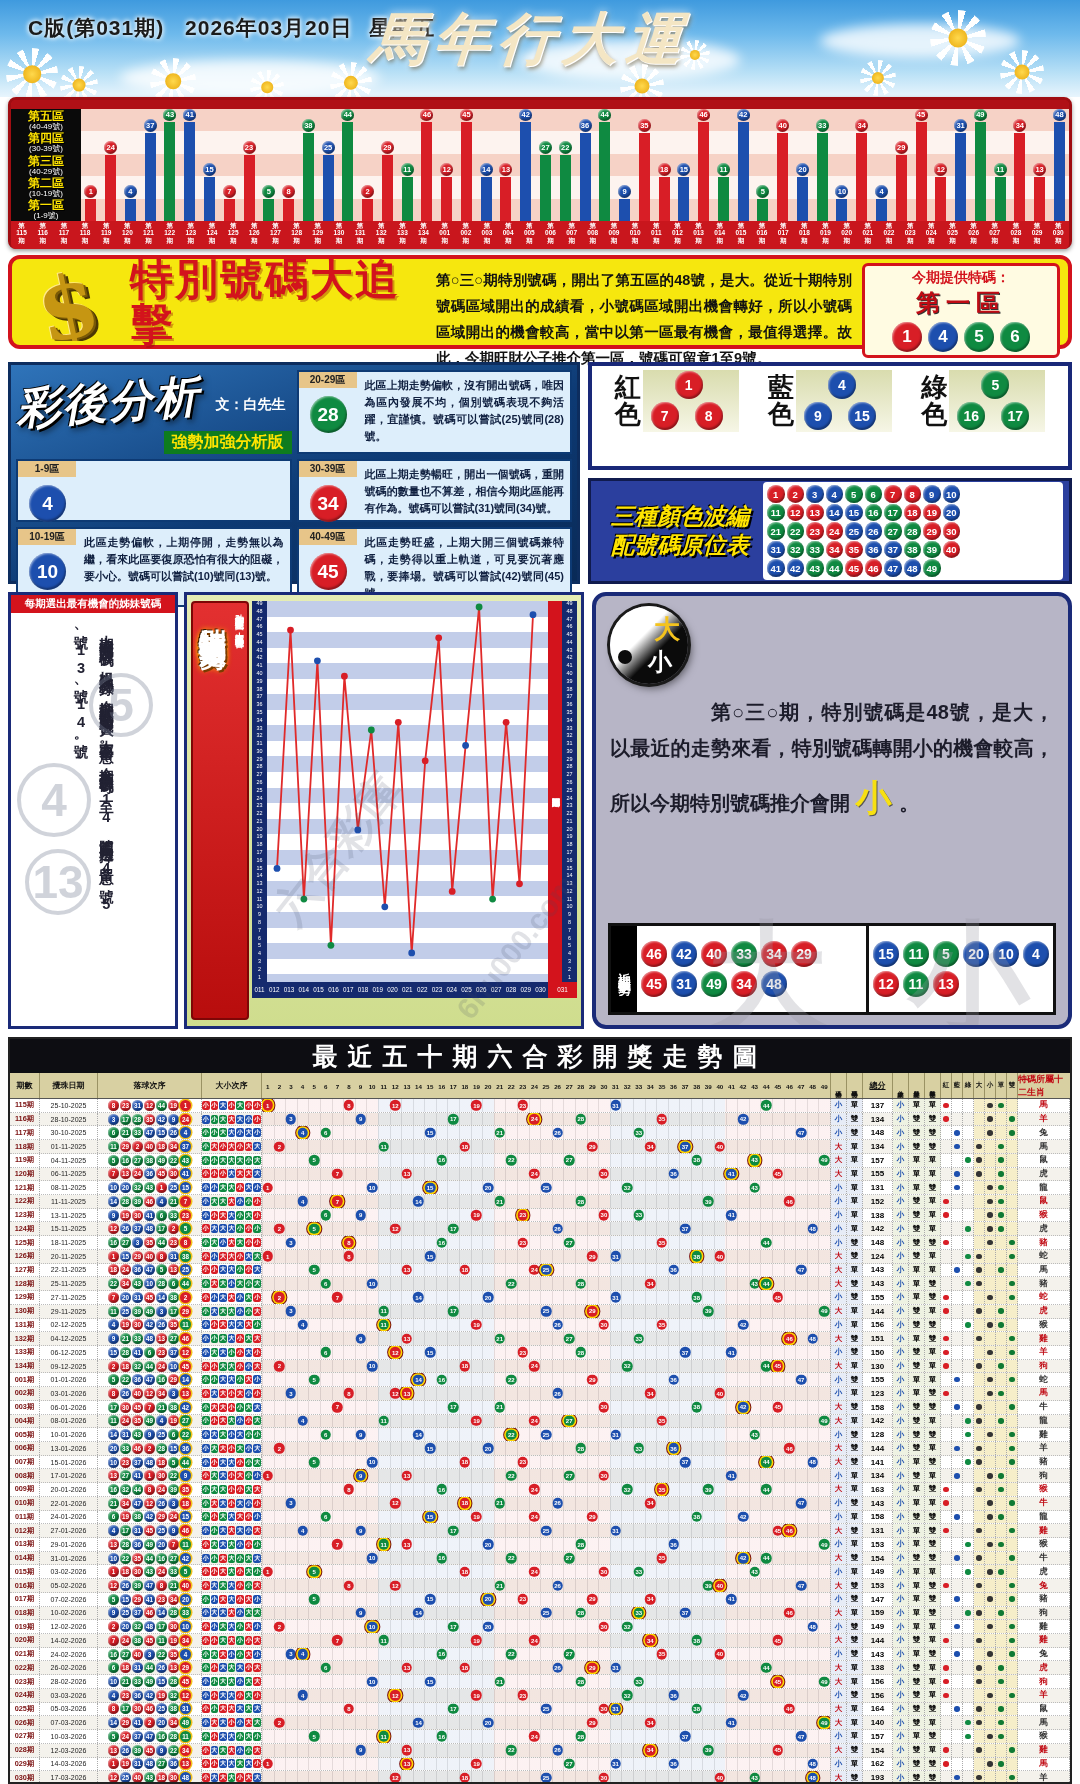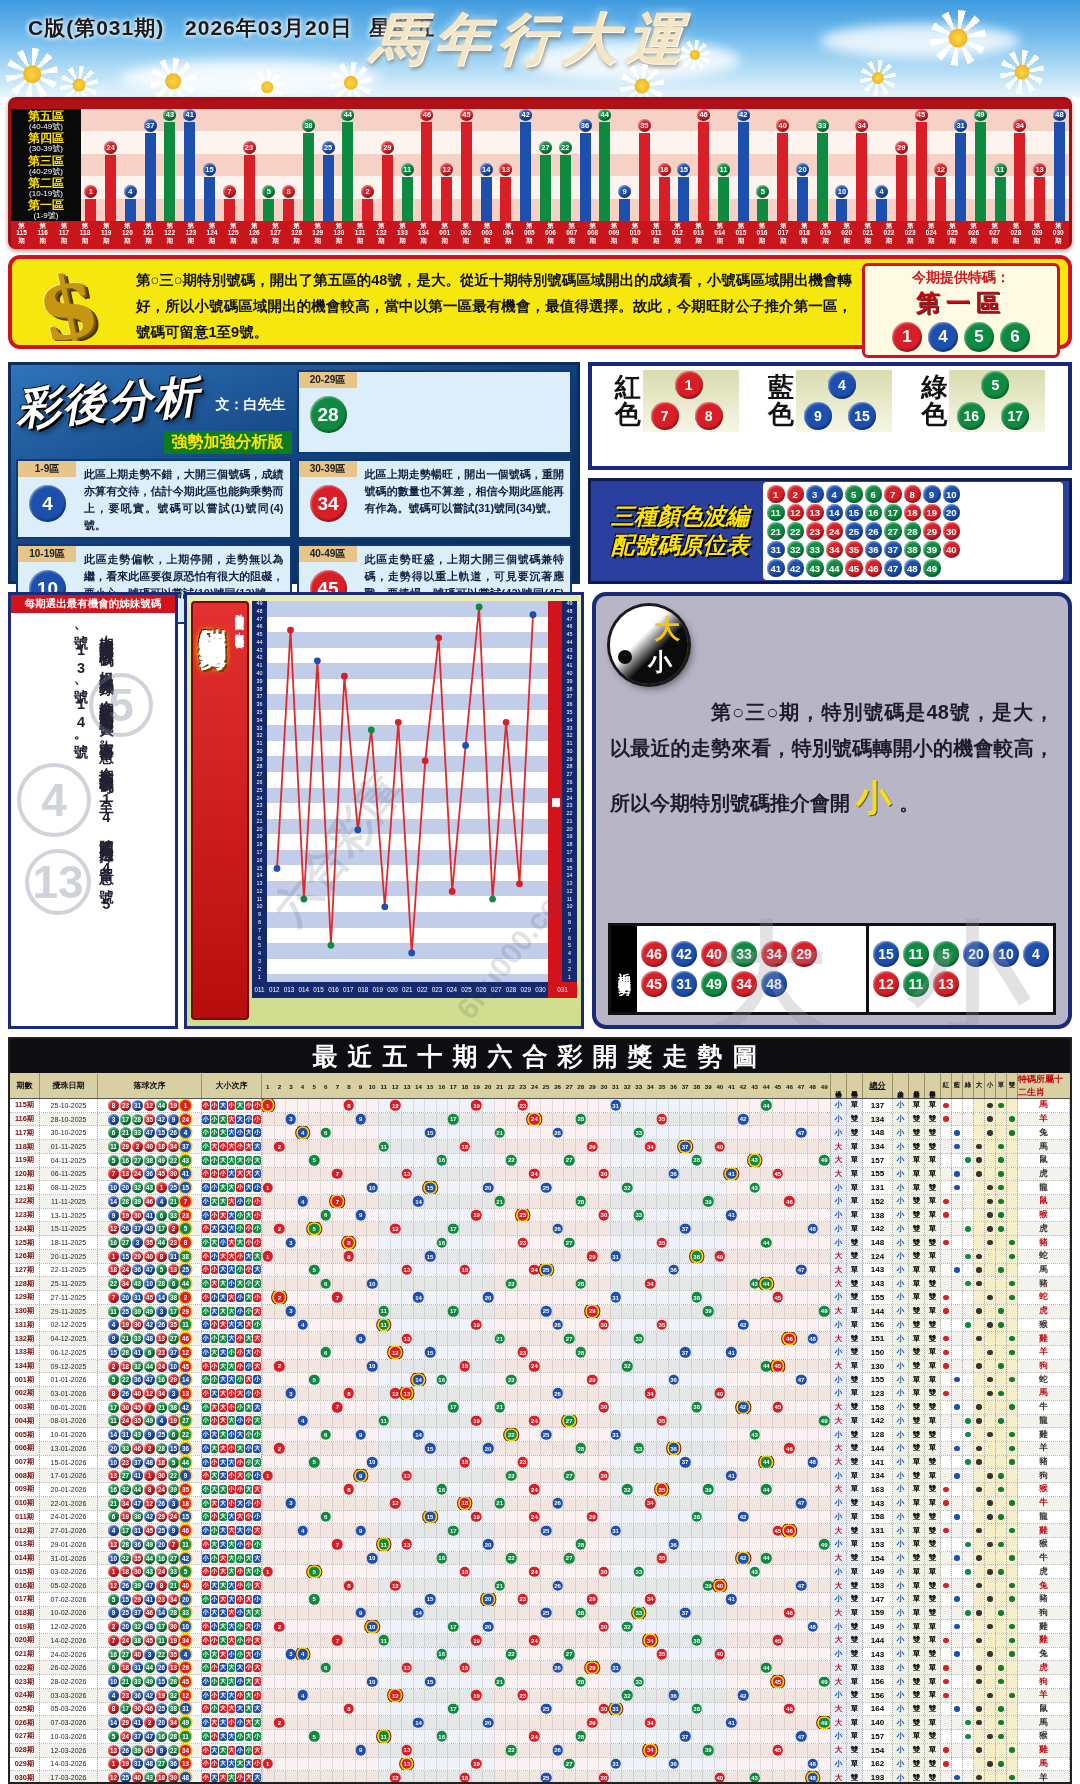--- a/index.html
+++ b/index.html
@@ -492,20 +492,21 @@
         <div class="zp-lab">第<br>028<br>期</div>
         <div class="zp-lab">第<br>029<br>期</div>
         <div class="zp-lab">第<br>030<br>期</div>
       </div>
   </div>
 
   <div class="banner">
     <div class="bn-icon">
         <div class="bn-dollar">$</div>
       </div>
+    <div class="bn-title">特別號碼大追擊</div>
     <div class="bn-body">第○三○期特別號碼，開出了第五區的48號，是大。從近十期特別號碼區域開出的成績看，小號碼區域開出機會轉好，所以小號碼區域開出的機會較高，當中以第一區最有機會，最值得選擇。故此，今期旺財公子推介第一區，號碼可留意1至9號。</div>
     <div style="display:flex;flex-direction:column;align-items:flex-end;">
       <div class="bn-tip">
         <div class="bn-tip-t">今期提供特碼：</div>
         <div class="bn-tip-z">第一區</div>
         <div class="bn-tip-balls" id="tip-balls">
             <span class="ball b-red" style="width:30px;height:30px;font-size:17px;">1</span>
             <span class="ball b-blue" style="width:30px;height:30px;font-size:17px;">4</span>
             <span class="ball b-green" style="width:30px;height:30px;font-size:17px;">5</span>
             <span class="ball b-green" style="width:30px;height:30px;font-size:17px;">6</span>
@@ -517,30 +518,30 @@
 
   <div class="analysis" id="an-grid">
     <div class="an-title">
       <div class="an-logo">彩後分析</div>
       <div class="an-author">文：白先生</div>
       <div class="an-sub">強勢加強分析版</div>
     </div>
   <div class="an-cell">
        <div class="an-tag">1-9區</div>
        <span class="ball b-blue an-ball">4</span>
-       <div class="an-text">此區上期走勢不錯，大開三個號碼，成績亦算有交待，估計今期此區也能夠乘勢而上，要吼實。號碼可以嘗試(1)號同(4)號。</div>
       </div>
       <div class="an-cell">
        <div class="an-tag">10-19區</div>
        <span class="ball b-blue an-ball">10</span>
        <div class="an-text">此區走勢偏軟，上期停開，走勢無以為繼，看來此區要復原恐怕有很大的阻礙，要小心。號碼可以嘗試(10)號同(13)號。</div>
       </div>
       <div class="an-cell">
        <div class="an-tag">20-29區</div>
        <span class="ball b-green an-ball">28</span>
+       <div class="an-text">此區上期走勢偏軟，沒有開出號碼，唯因為區內發展不均，個別號碼表現不夠活躍，宜謹慎。號碼可以嘗試(25)號同(28)號。</div>
       </div>
       <div class="an-cell">
        <div class="an-tag">30-39區</div>
        <span class="ball b-red an-ball">34</span>
        <div class="an-text">此區上期走勢暢旺，開出一個號碼，重開號碼的數量也不算差，相信今期此區能再有作為。號碼可以嘗試(31)號同(34)號。</div>
       </div>
       <div class="an-cell">
        <div class="an-tag">40-49區</div>
        <span class="ball b-red an-ball">45</span>
        <div class="an-text">此區走勢旺盛，上期大開三個號碼兼特碼，走勢得以重上軌道，可見要沉著應戰，要捧場。號碼可以嘗試(42)號同(45)號。</div>

